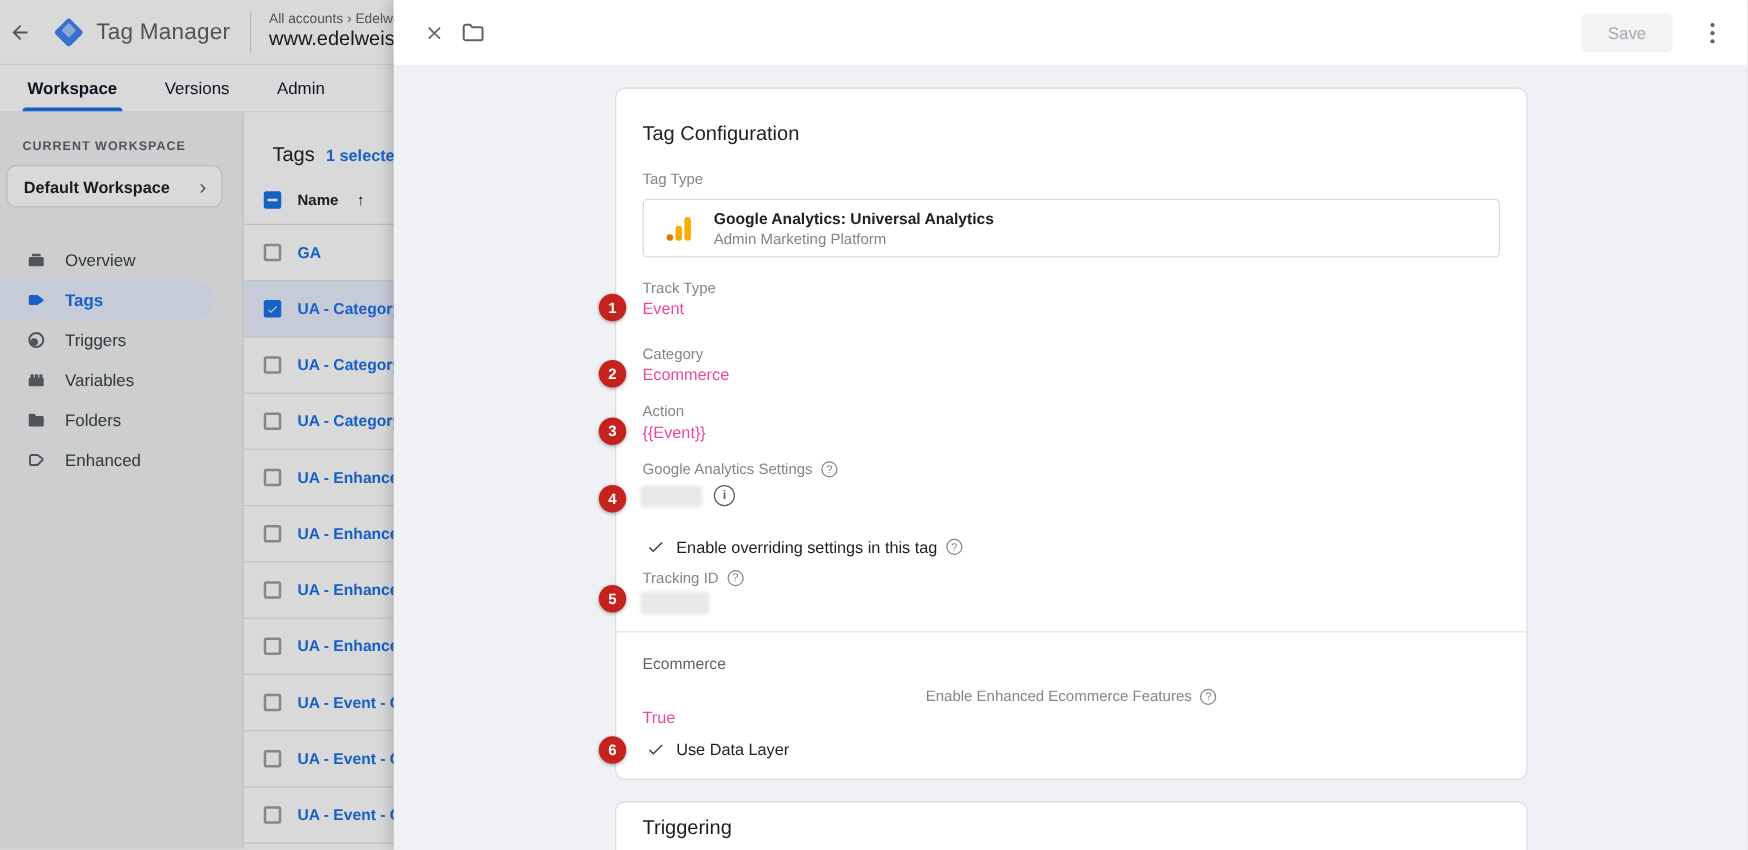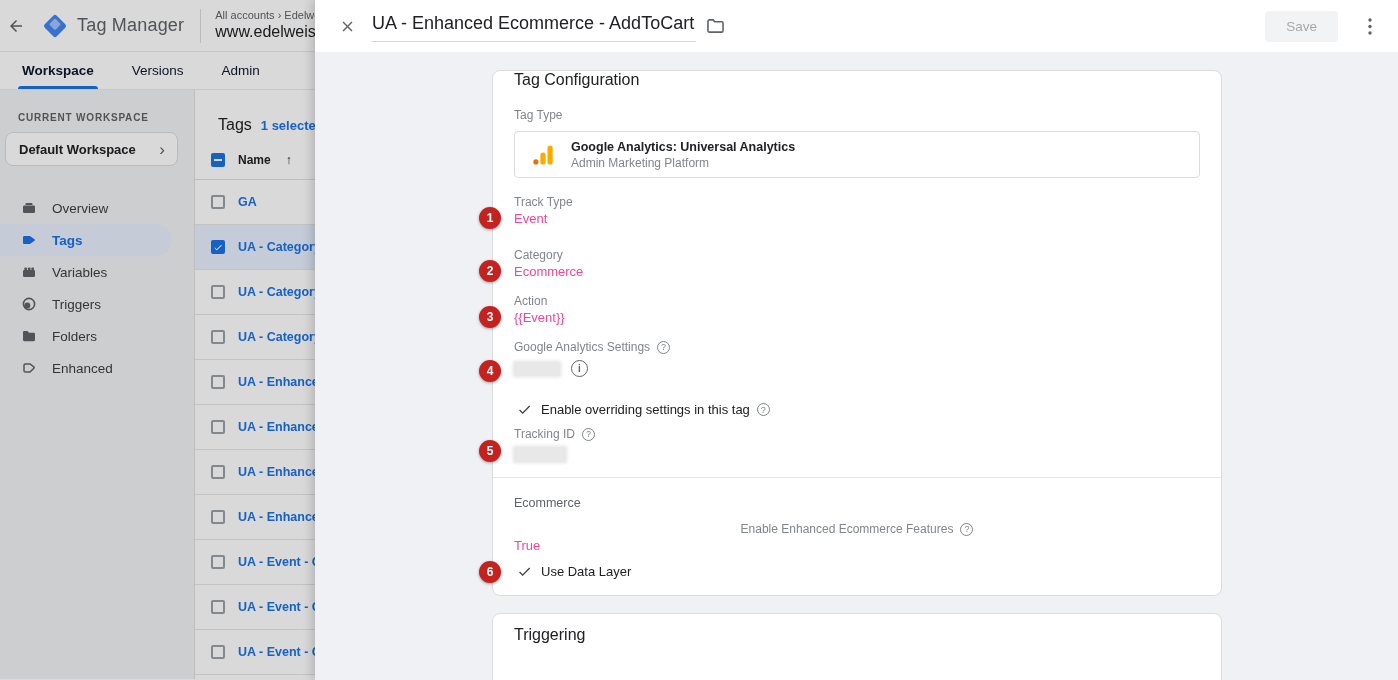--- a/index.html
+++ b/index.html
@@ -57,21 +57,21 @@
   .ov-header { height:52px; background:#fff; display:flex; align-items:center; padding:0 16px 0 20px; flex-shrink:0; }
   .close-btn { width:24px; height:24px; display:flex; align-items:center; justify-content:center; color:#5f6368; cursor:pointer; }
   .ov-title { margin-left:13px; font-size:18px; color:#202124; border-bottom:1px solid #d4d4d4; padding:3px 2px 7px 0; white-space:nowrap; }
   .folder-btn { margin-left:10px; display:flex; color:#5f6368; cursor:pointer; }
   .ov-spacer { flex:1; }
   .save-btn { background:#f1f3f4; color:#a6a9ad; border:none; font-family:inherit; font-size:13.5px; padding:8px 21px; border-radius:4px; cursor:default; }
   .kebab-btn { margin-left:20px; width:24px; height:24px; display:flex; align-items:center; justify-content:center; color:#5f6368; cursor:pointer; }
 
   .ov-content { flex:1; padding:18px 176px 0 177px; overflow:hidden; }
   .card { background:#fff; border:1px solid #dadce0; border-radius:8px; position:relative; }
-  .card.config { padding:0 21px 16px; }
+  .card.config { padding:28px 21px 16px; }
   .card-h { font-size:16px; color:#202124; }
   .flabel { font-size:12px; color:#80868b; line-height:14px; }
   .fvalue { font-size:13px; color:#ec4899; line-height:15px; margin-top:2px; }
   .tt-label { margin-top:19px; }
   .tt-box { margin-top:9px; height:47px; border:1px solid #dadce0; border-radius:4px; display:flex; align-items:center; padding-left:16px; cursor:pointer; }
   .ga-icon { width:24px; height:24px; margin-right:16px; }
   .tt-name { font-size:12.5px; font-weight:bold; color:#202124; line-height:15px; }
   .tt-sub { font-size:12px; color:#80868b; line-height:14px; margin-top:1px; }
   .field { position:relative; }
   .f1 { margin-top:17px; } .f2 { margin-top:22px; } .f3 { margin-top:15px; }
@@ -153,36 +153,36 @@
             <span class="ic">
               <svg width="16" height="16" viewBox="0 0 16 16">
                   <path d="M2 5.3C2 4.6 2.6 4 3.3 4H9l4.5 3.3c.6.4.6 1 0 1.4L9 12H3.3C2.6 12 2 11.4 2 10.7z" fill="currentColor"></path>
                 </svg>
             </span>
             <span>Tags</span>
           </div>
           <div class="nav-item">
             <span class="ic">
               <svg width="16" height="16" viewBox="0 0 16 16">
+                  <circle cx="8" cy="8" r="5.6" fill="none" stroke="currentColor" stroke-width="1.6"></circle>
+                  <circle cx="6.3" cy="9.5" r="3" fill="currentColor"></circle>
+                </svg>
+            </span>
+            <span>Triggers</span>
+          </div>
+          <div class="nav-item">
+            <span class="ic">
+              <svg width="16" height="16" viewBox="0 0 16 16">
                   <rect x="2" y="6" width="12" height="7" rx="1.2" fill="currentColor"></rect>
                   <rect x="3.4" y="3.4" width="2.6" height="3.2" rx="0.8" fill="currentColor"></rect>
                   <rect x="6.9" y="3.4" width="2.6" height="3.2" rx="0.8" fill="currentColor"></rect>
                   <rect x="10.4" y="3.4" width="2.6" height="3.2" rx="0.8" fill="currentColor"></rect>
                 </svg>
             </span>
             <span>Variables</span>
-          </div>
-          <div class="nav-item">
-            <span class="ic">
-              <svg width="16" height="16" viewBox="0 0 16 16">
-                  <circle cx="8" cy="8" r="5.6" fill="none" stroke="currentColor" stroke-width="1.6"></circle>
-                  <circle cx="6.3" cy="9.5" r="3" fill="currentColor"></circle>
-                </svg>
-            </span>
-            <span>Triggers</span>
           </div>
           <div class="nav-item">
             <span class="ic">
               <svg width="16" height="16" viewBox="0 0 16 16">
                   <path d="M2 4.2C2 3.5 2.5 3 3.2 3h3.3l1.5 1.8h4.8c.7 0 1.2.5 1.2 1.2v6c0 .7-.5 1.2-1.2 1.2H3.2C2.5 13.2 2 12.7 2 12z" fill="currentColor"></path>
                 </svg>
             </span>
             <span>Folders</span>
           </div>
           <div class="nav-item">
@@ -261,21 +261,20 @@
 
   <div class="scrim"></div>
 
   <div class="overlay">
     <div class="ov-header">
       <div class="close-btn">
         <svg width="17" height="17" viewBox="0 0 24 24">
             <path d="M19 6.4 17.6 5 12 10.6 6.4 5 5 6.4 10.6 12 5 17.6 6.4 19 12 13.4 17.6 19 19 17.6 13.4 12z" fill="#5f6368"></path>
           </svg>
       </div>
-      <span class="ov-title">UA - Enhanced Ecommerce - AddToCart</span>
       <span class="folder-btn">
         <svg width="19" height="16" viewBox="0 0 20 17">
             <path d="M2 3.5C2 2.7 2.7 2 3.5 2h4l1.7 2h7.3c.8 0 1.5.7 1.5 1.5v8c0 .8-.7 1.5-1.5 1.5h-13C2.7 15 2 14.3 2 13.5z" fill="none" stroke="#5f6368" stroke-width="1.7"></path>
           </svg>
       </span>
       <span class="ov-spacer"></span>
       <button class="save-btn">Save</button>
       <div class="kebab-btn">
         <svg width="4" height="17" viewBox="0 0 4 17">
             <circle cx="2" cy="2" r="1.7" fill="#5f6368"></circle>

